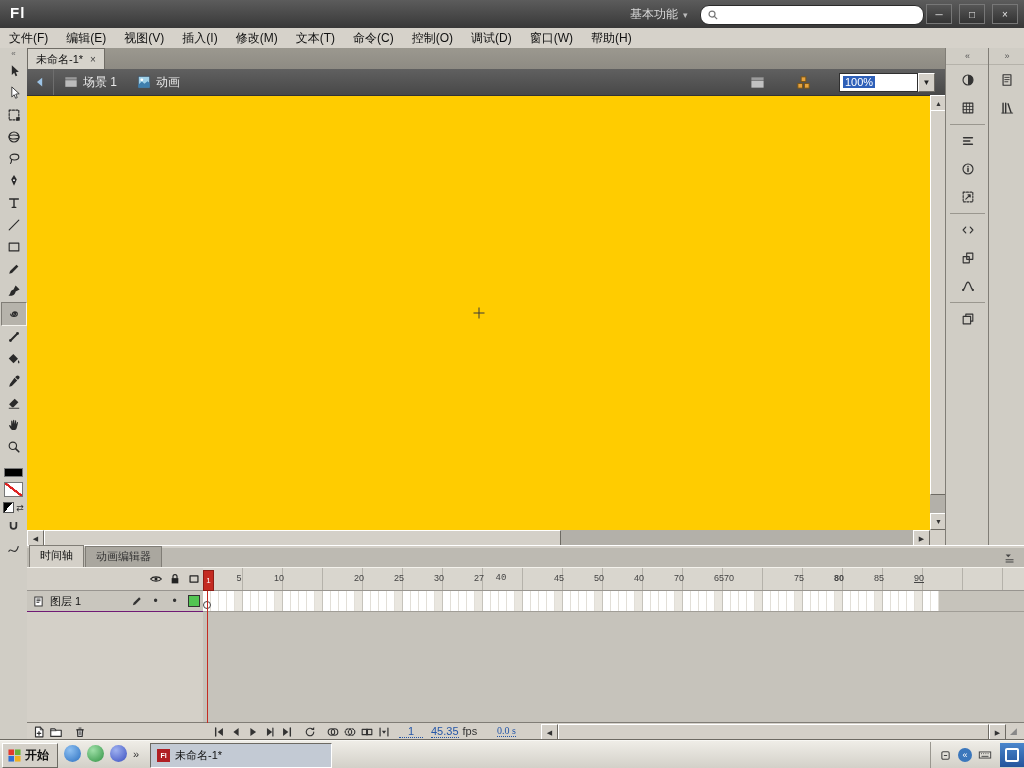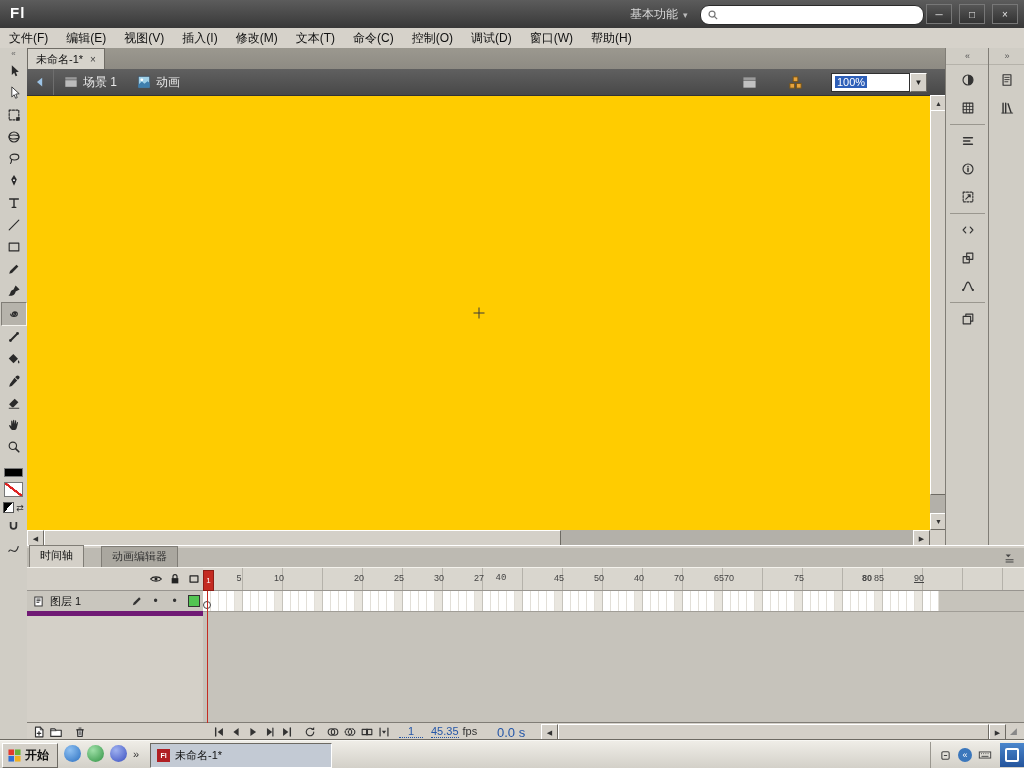--- a/index.html
+++ b/index.html
@@ -49,21 +49,21 @@
           background:linear-gradient(#9b988f,#8e8b83);display:flex;align-items:flex-end;}
   #doc-tab{height:20px;background:#d6d3cb;border:1px solid #6f6c65;border-bottom:none;
            display:flex;align-items:center;gap:7px;padding:0 8px;font-size:11px;cursor:default;}
   #doc-tab .x{font-size:10px;color:#444;cursor:pointer;}
   #editbar{position:absolute;left:27px;top:69px;width:918px;height:26px;
            background:linear-gradient(#606060,#484848);color:#e8e8e8;display:flex;align-items:center;}
   #back-btn{width:26px;height:26px;display:flex;align-items:center;justify-content:center;
             border-right:1px solid #6e6e6e;color:#9cc3e5;cursor:pointer;}
   .crumb{display:flex;align-items:center;gap:5px;padding:0 10px;cursor:pointer;}
   .crumb-icon{color:#cfcfcf;}
-  #editbar-right{margin-left:auto;display:flex;align-items:center;gap:26px;padding-right:18px;}
+  #editbar-right{margin-left:auto;display:flex;align-items:center;gap:26px;padding-right:10px;}
   .ebtn{width:20px;height:20px;display:flex;align-items:center;justify-content:center;color:#d5d5d5;cursor:pointer;}
   #zoom-box{width:74px;height:17px;background:#fff;border:1px solid #2f2f2f;display:flex;align-items:center;
             padding-left:3px;cursor:text;}
   #zoom-box .sel{background:#2e5fb8;color:#fff;font-size:11px;padding:0 2px;}
   #zoom-arrow{width:15px;height:17px;font-size:8px;display:flex;align-items:center;justify-content:center;
               color:#222;cursor:pointer;border:1px solid;border-color:#fff #6d6a63 #6d6a63 #fff;background:#d4d0c8;}
 
   
   #stagewrap{position:absolute;left:27px;top:95px;width:918px;height:450px;background:#d4d0c8;}
   #stage{position:absolute;left:0;top:0;right:15px;bottom:15px;border-top:1px solid #333;cursor:crosshair;}
@@ -87,31 +87,31 @@
              border-bottom:1px solid #b5b2aa;}
   .dock-icon{width:28px;height:26px;margin:2px auto;display:flex;align-items:center;justify-content:center;
              color:#333;cursor:pointer;}
   .dock-div{height:1px;background:#9a978f;margin:3px 4px;}
 
   
   #tl-splitter{position:absolute;left:27px;right:0;top:545px;height:3px;background:#d4d0c8;
                border-top:1px solid #fff;cursor:row-resize;}
   #tl-tabs{position:absolute;left:27px;right:0;top:548px;height:19px;background:#bdbab2;
            display:flex;align-items:flex-end;}
-  #tl-tabs-inner{display:flex;align-items:flex-end;height:100%;padding-left:2px;gap:16px;}
+  #tl-tabs-inner{display:flex;align-items:flex-end;height:100%;padding-left:2px;}
   .tl-tab{height:18px;padding:2px 10px 0;font-size:11px;background:#aaa79f;color:#333;
           border:1px solid #807d76;border-bottom:none;margin-right:1px;cursor:pointer;}
   .tl-tab.active{background:#d4d0c8;color:#111;height:19px;}
   #panel-menu{position:absolute;right:5px;top:3px;width:16px;height:14px;color:#444;cursor:pointer;}
   #tl-main{position:absolute;left:27px;right:0;top:567px;height:155px;background:#c6c3bb;border-top:1px solid #f4f2ec;}
   #tl-leftcol{position:absolute;left:0;top:0;bottom:0;width:176px;background:#d4d0c8;border-right:1px solid #807d76;}
   #tl-left-header{height:22px;border-bottom:1px solid #989590;position:relative;}
   #tl-col-icons{position:absolute;right:0;top:0;height:22px;display:flex;}
   .hdr-icon{width:19px;height:22px;display:flex;align-items:center;justify-content:center;color:#222;cursor:pointer;}
-  #layer-row{height:20px;background:#c9c6be;border-bottom:5px solid #701a75;display:flex;align-items:center;cursor:pointer;}
+  #layer-row{height:20px;background:#c9c6be;border-bottom:1px solid #701a75;display:flex;align-items:center;cursor:pointer;}
   #layer-row .licon{margin-left:5px;color:#333;}
   #layer-name{flex:1;font-size:11px;padding-left:5px;white-space:nowrap;overflow:hidden;}
   .lcell{width:19px;height:20px;display:flex;align-items:center;justify-content:center;color:#333;flex:none;cursor:pointer;}
   #layer-swatch{width:10px;height:10px;border:1px solid #333;}
   #tl-frames{position:absolute;left:176px;right:0;top:0;bottom:0;background:#c6c3bb;overflow:hidden;}
   #ruler{height:22px;border-bottom:1px solid #989590;position:relative;
          background:repeating-linear-gradient(to right,transparent 0 39px,#b5b2aa 39px 40px),#d9d6ce;}
   .ruler-num{position:absolute;top:5px;width:20px;text-align:center;font-size:9px;color:#444;}
   #ph-marker{position:absolute;left:0;top:2px;width:9px;height:19px;background:#c42b22;border:1px solid #8e1d16;
              color:#fff;font-size:8px;display:flex;align-items:center;justify-content:center;cursor:ew-resize;z-index:6;}
@@ -127,21 +127,21 @@
           color:#333;cursor:pointer;}
   #layer-btns{position:absolute;left:3px;top:0;display:flex;}
   .sm-btn[data-name="delete-layer-button"]{margin-left:8px;}
   #ctrl-btns{position:absolute;left:183px;top:0;display:flex;}
   .ctrl-loop{margin-left:7px;}
   .ctrl-onion-skin{margin-left:7px;}
   .hot{color:#2456a8;border-bottom:1px dotted #2456a8;cursor:pointer;}
   #cur-frame{position:absolute;left:372px;top:2px;width:24px;text-align:center;font-size:11px;}
   #fps{position:absolute;left:404px;top:2px;font-size:11px;display:flex;gap:4px;}
   #fps .unit{color:#333;}
-  #elapsed{position:absolute;left:470px;top:2px;font-size:13px;}
+  #elapsed{position:absolute;left:470px;top:2px;font-size:10px;font-family:Liberation Serif, serif;}
   #tl-hscroll{position:absolute;left:514px;right:18px;top:1px;height:15px;background:#b3b0a9;display:flex;}
   #tl-thumb{flex:1;height:15px;}
   #tl-grip{position:absolute;right:2px;top:3px;width:12px;height:12px;color:#888;font-size:9px;cursor:nwse-resize;}
 
   
   #taskbar{position:absolute;left:0;top:740px;width:1024px;height:28px;
            background:linear-gradient(#efede7,#d2cfc7);border-top:1px solid #f8f7f3;box-shadow:0 -1px 0 #6d6a63;}
   #start-btn{position:absolute;left:2px;top:2px;height:23px;padding:0 8px 0 5px;display:flex;align-items:center;gap:4px;
              font-weight:bold;cursor:pointer;}
   #ql{position:absolute;left:64px;top:4px;display:flex;align-items:center;gap:6px;}
@@ -545,21 +545,21 @@
         <div class="ruler-num" data-name="ruler-number" style="left: 226px;">30</div>
         <div class="ruler-num" data-name="ruler-number" style="left: 266px;">27</div>
         <div class="ruler-num" data-name="ruler-number" style="left: 288px; font-family: Liberation Mono, monospace;">40</div>
         <div class="ruler-num" data-name="ruler-number" style="left: 346px;">45</div>
         <div class="ruler-num" data-name="ruler-number" style="left: 386px;">50</div>
         <div class="ruler-num" data-name="ruler-number" style="left: 426px;">40</div>
         <div class="ruler-num" data-name="ruler-number" style="left: 466px;">70</div>
         <div class="ruler-num" data-name="ruler-number" style="left: 506px;">65</div>
         <div class="ruler-num" data-name="ruler-number" style="left: 516px;">70</div>
         <div class="ruler-num" data-name="ruler-number" style="left: 586px;">75</div>
-        <div class="ruler-num" data-name="ruler-number" style="left: 654px; font-weight: bold;">80</div>
+        <div class="ruler-num" data-name="ruler-number" style="left: 626px; font-weight: bold;">80</div>
         <div class="ruler-num" data-name="ruler-number" style="left: 666px;">85</div>
         <div class="ruler-num" data-name="ruler-number" style="left: 706px; text-decoration: underline;">90</div>
       </div>
     <div id="frames-row" data-name="layer-frames-row">
         <div class="cell" data-name="frame-cell">
           <div class="kf" data-name="empty-keyframe-marker"></div>
         </div>
         <div class="cell" data-name="frame-cell"></div>
         <div class="cell" data-name="frame-cell"></div>
         <div class="cell" data-name="frame-cell"></div>

